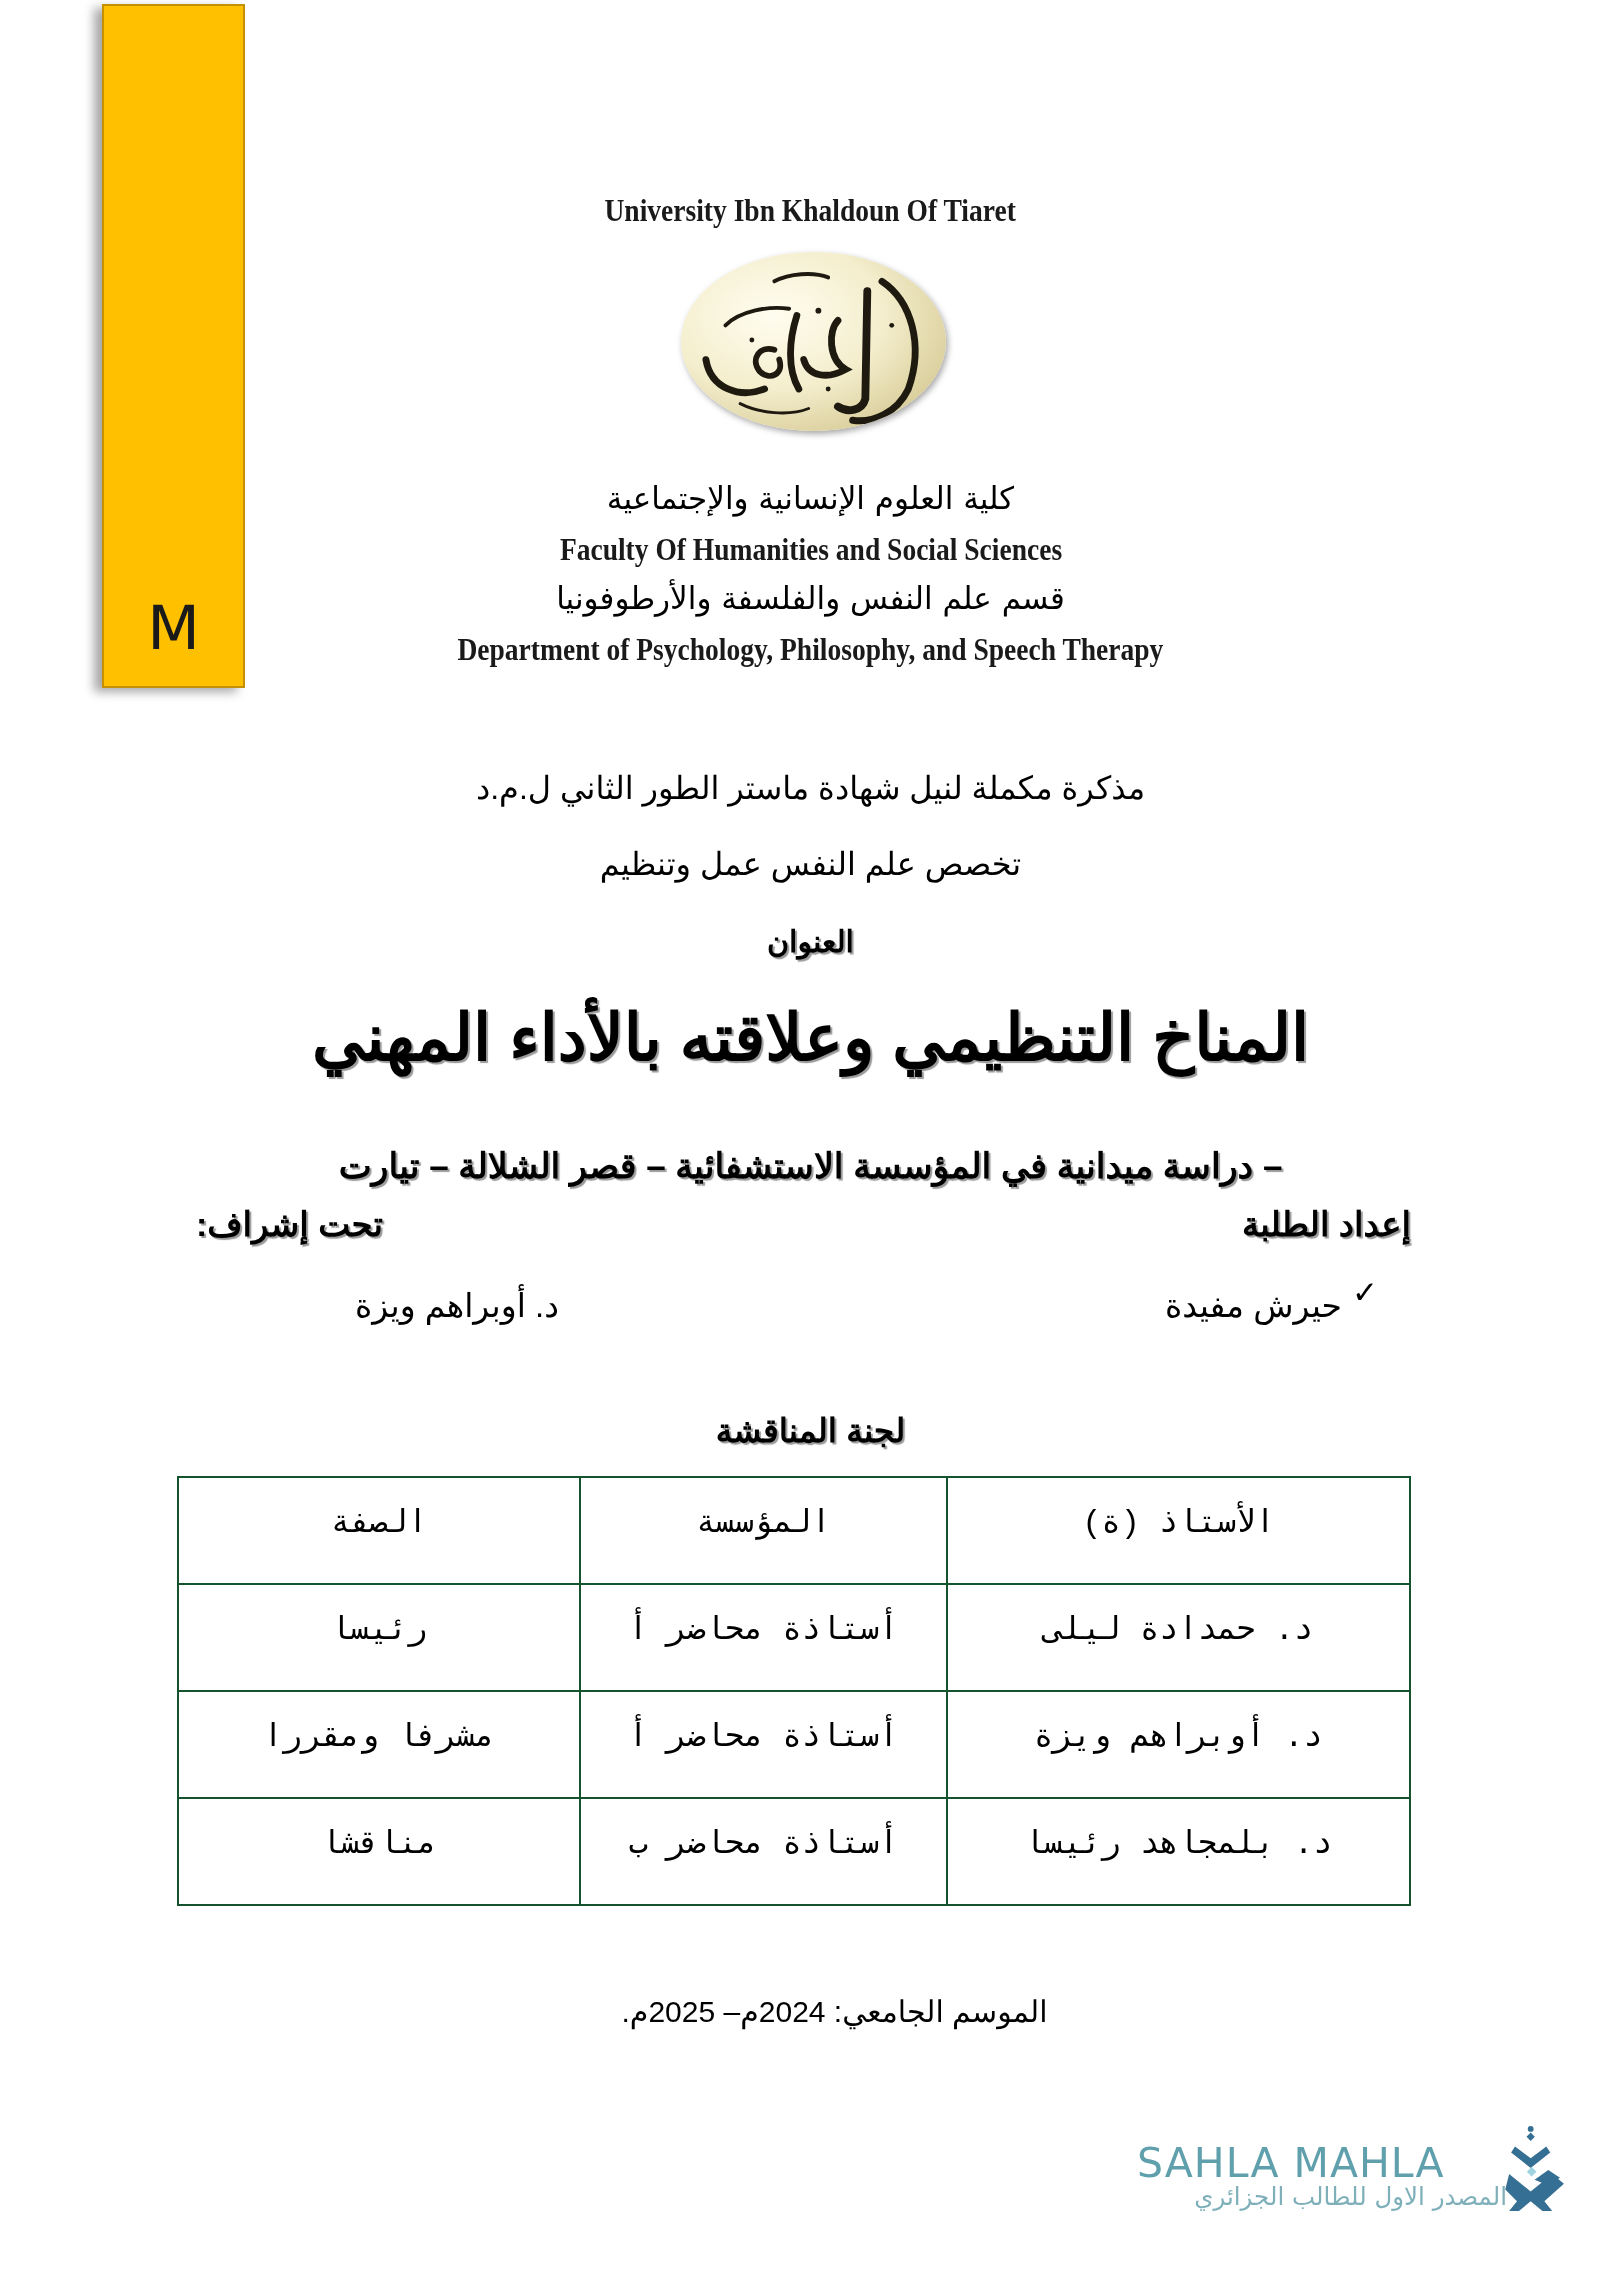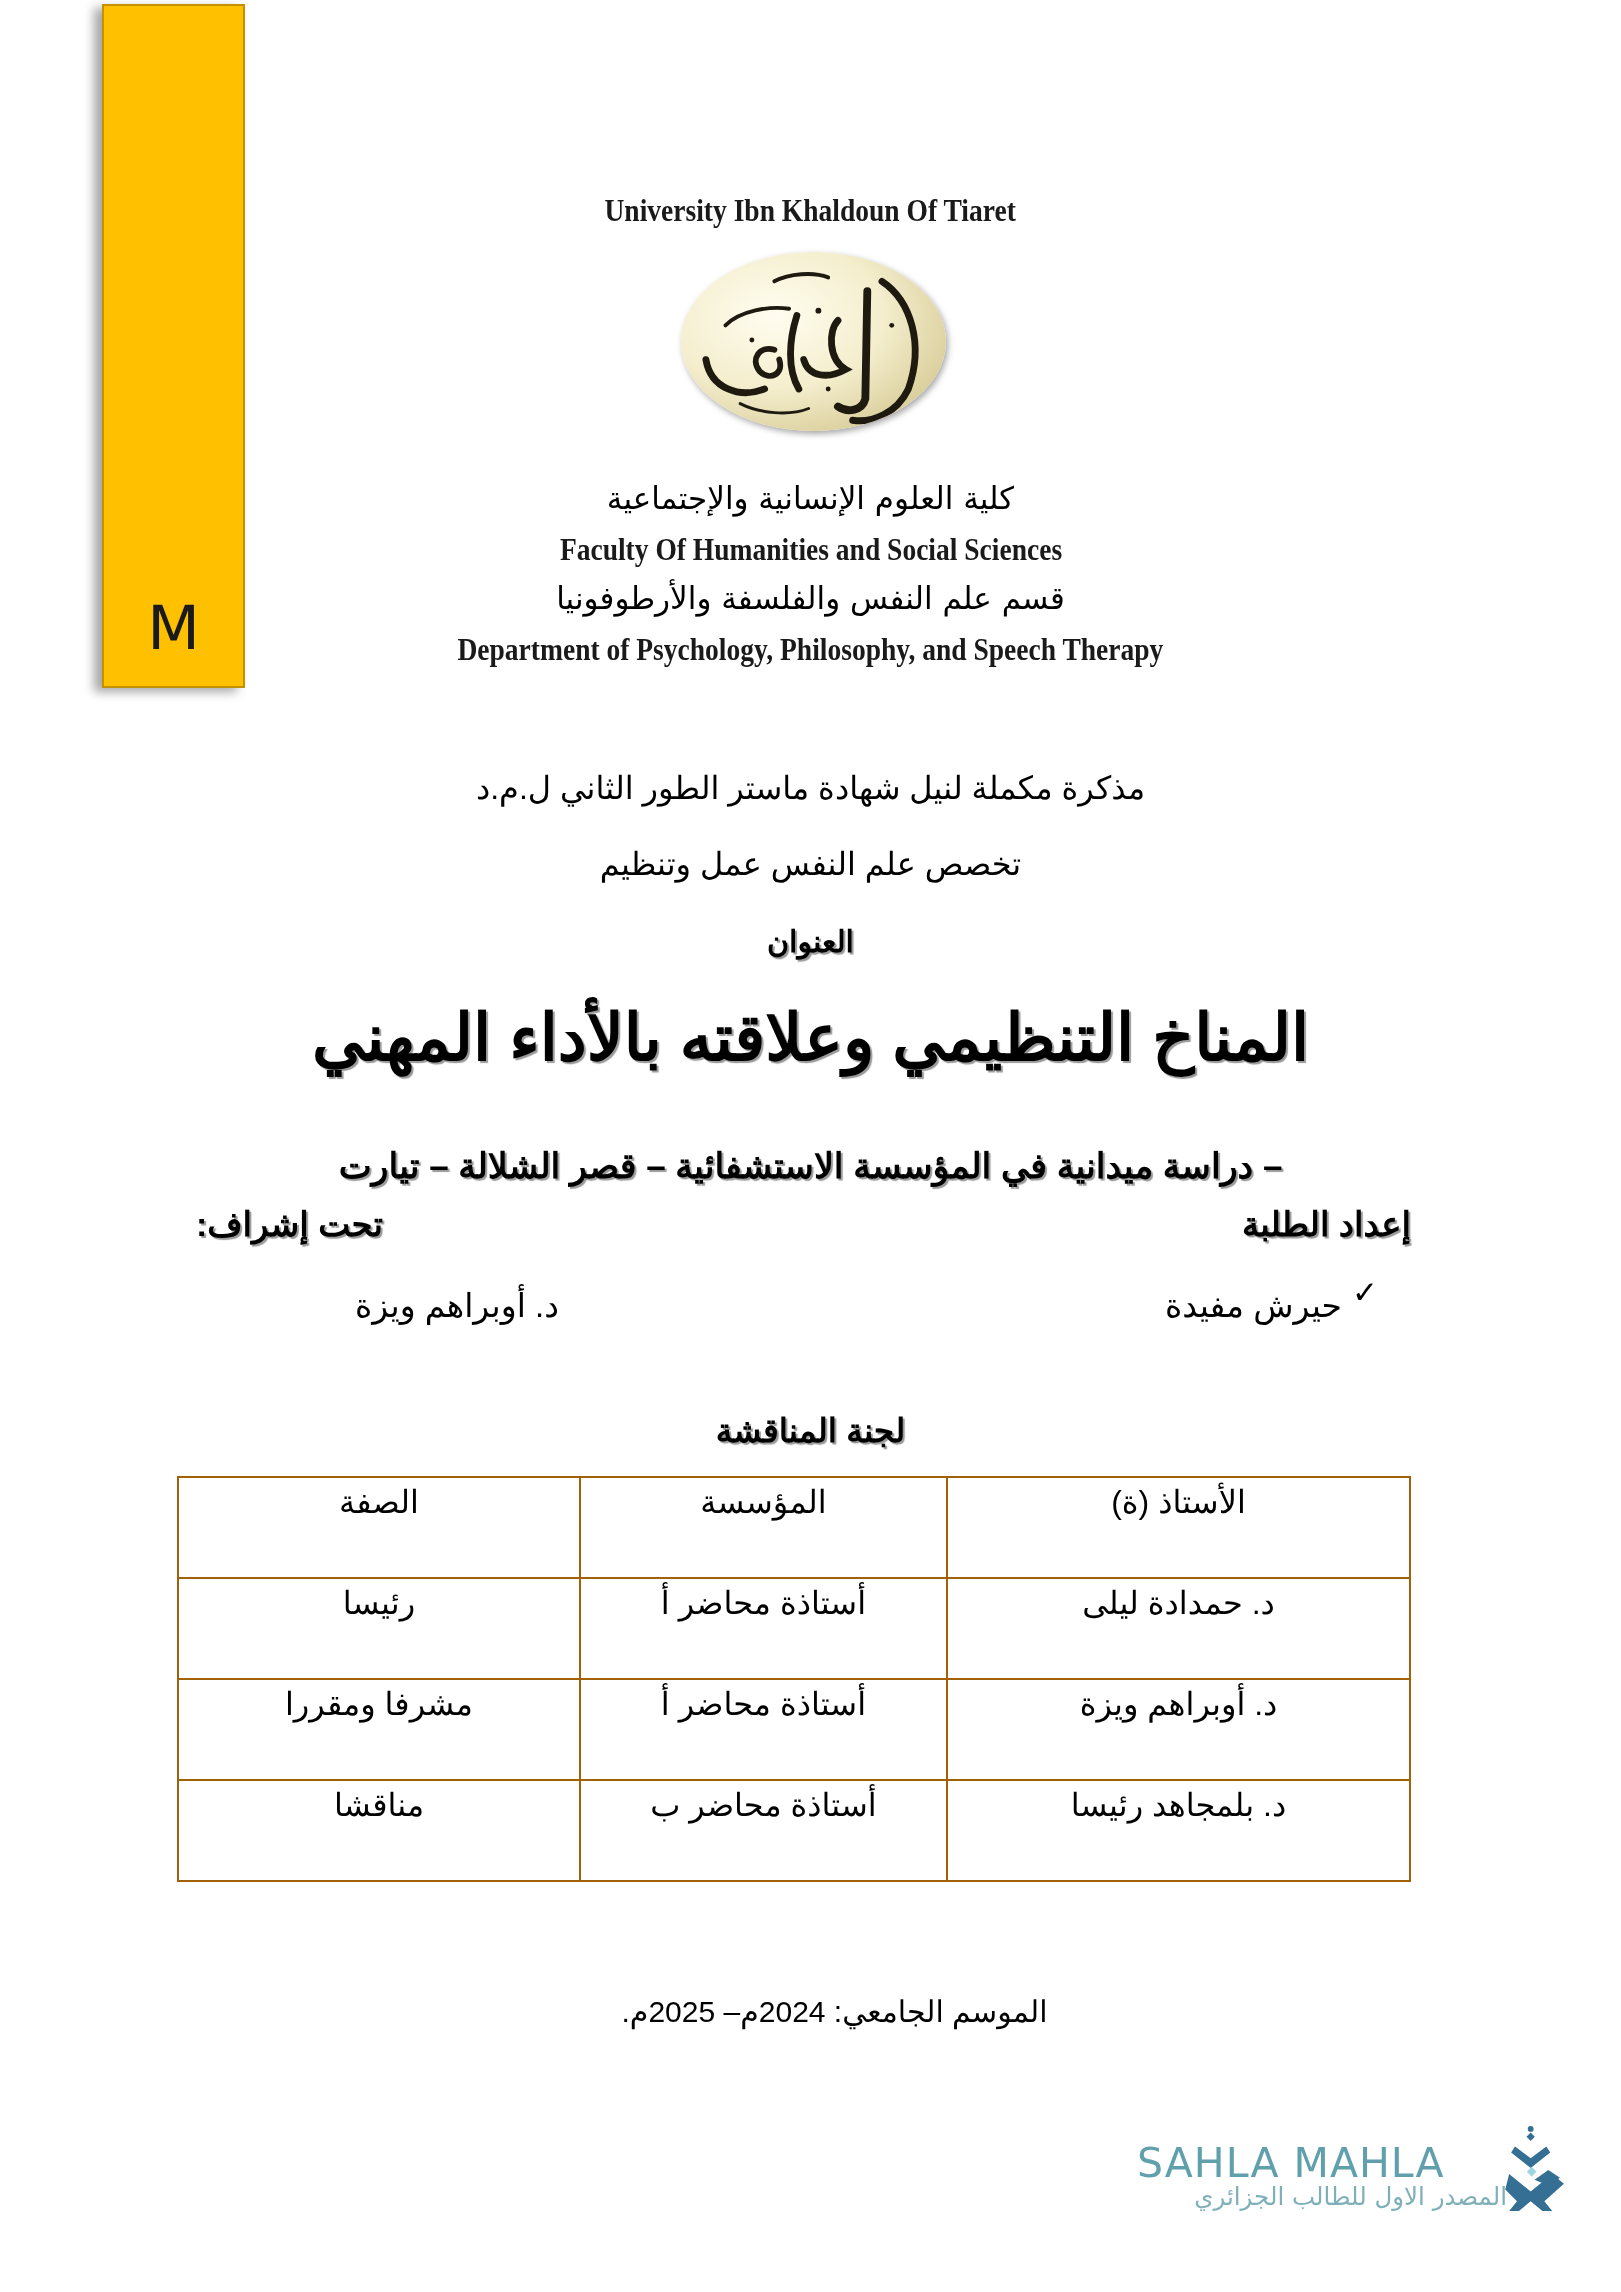--- a/index.html
+++ b/index.html
@@ -35,21 +35,21 @@
 
   .prep-label { right:210px; top:1204px; font-size:34px; font-weight:bold; }
   .sup-label { left:196px; top:1204px; font-size:34px; font-weight:bold; }
   .student { right:240px; top:1286px; font-size:33px; }
   .check { right:243px; top:1274px; font-size:31px; }
   .supervisor { left:355px; top:1286px; font-size:33px; }
 
   .committee-title { top:1411px; font-size:33px; font-weight:bold; }
 
   .committee-table { left:177px; top:1476px; width:1234px; height:406px; border-collapse:collapse; direction:rtl; }
-  .committee-table td { border:2px solid #a16207; text-align:center; vertical-align:top; padding-top:5px; font-size:32px; height:80px; }
+  .committee-table td { border:2px solid #14532d; text-align:center; vertical-align:top; padding-top:24px; font-size:32px; height:80px;font-family:Liberation Mono, monospace; }
   .committee-table td.c-name { width:465px; }
   .committee-table td.c-rank { width:367px; }
   .committee-table td.c-role { width:403px; }
 
   .season { top:1994px; font-size:30px; font-weight:normal;margin-left:24px; }
 
   
   .wm-text { left:1137px; top:2139px; font-size:41px; color:#5fa0ac; letter-spacing:1px; font-family:"DejaVu Sans", sans-serif; }
   .wm-tag { left:1137px; top:2182px; width:370px; text-align:right; font-size:24.5px; color:#7fb0ba; font-family:"DejaVu Sans", sans-serif; }
   .wm-icon { left:1505px; top:2125px; width:67px; height:88px; }

